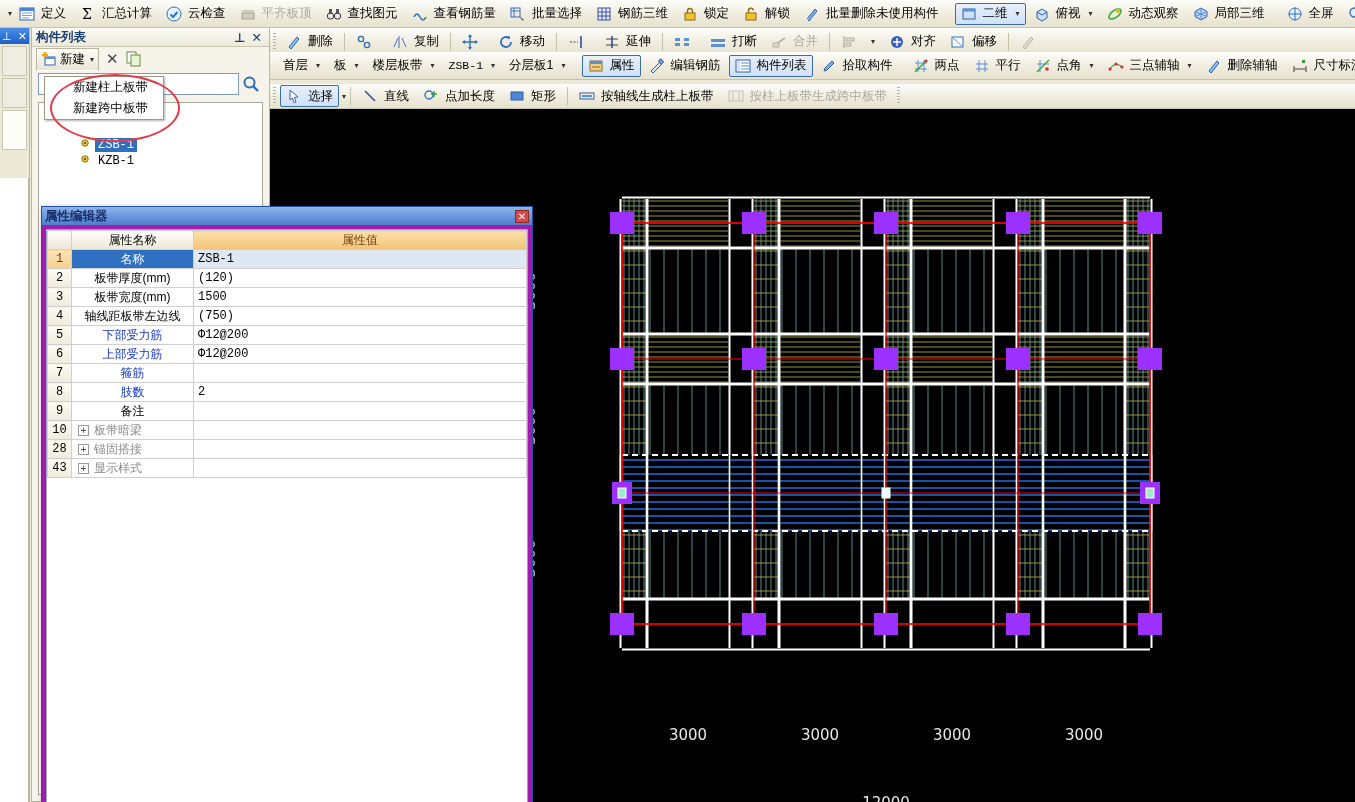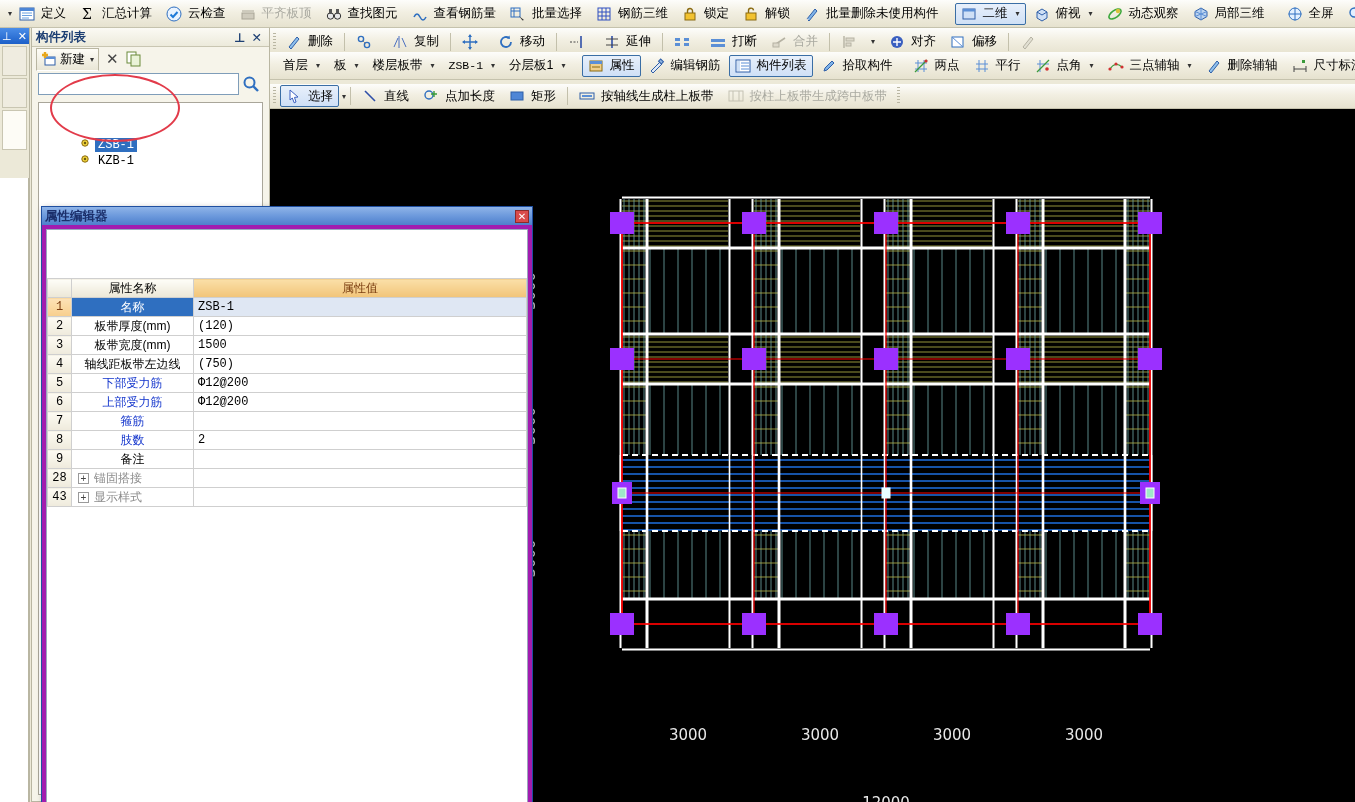--- a/index.html
+++ b/index.html
@@ -130,21 +130,21 @@
     padding: 0 3px; color: #1b2f6b; font-weight: bold; font-size: 12.5px;
   }
   #prop-title .spacer { flex: 1; }
   #prop-close {
     width: 14px; height: 13px; background: #d94b4b; color:#fff;
     border: 1px solid #8c2a2a; font-size: 10px; line-height: 11px;
     text-align:center; font-weight:bold;
   }
   #prop-body { position:absolute; left:4px; top:22px; right:4px; bottom:6px;
                background:#fff; border:1px solid #9aa7bd; overflow:hidden; }
-  table.props { width: 100%; border-collapse: collapse; table-layout: fixed; margin-top: 48px; }
+  table.props { width: 100%; border-collapse: collapse; table-layout: fixed; }
   table.props td, table.props th { border: 1px solid #cfcfcf; height: 19px;
      font-size: 12px; padding: 0 4px; text-align:left; font-weight: normal; }
   .c-idx { width: 24px; text-align:center !important;
            background: linear-gradient(180deg,#fdfbf2 0%,#eeeadc 100%);
            font-family:"Liberation Mono", monospace; font-size: 11px; }
   .c-name { width: 122px; text-align:center !important; }
   th.c-name, th.c-idx {
      background: linear-gradient(180deg,#fefdf8 0%,#ece7d6 100%);
      font-weight: normal; }
   th.c-val {
@@ -778,20 +778,29 @@
             <svg width="12" height="12">
               <circle cx="6" cy="6" r="3.2" fill="#f0d23a" stroke="#8a6a10"></circle>
               <circle cx="6" cy="6" r="1.2" fill="#6a5a10"></circle>
             </svg>
           </span>
         <span class="lbl">KZB-1</span>
       </div>
     </div>
   </div>
 
+  <div id="new-menu">
+    <div class="strip"></div>
+    <div class="mi" style="position:relative">
+      <span>新建柱上板带</span>
+    </div>
+    <div class="mi" style="position:relative">
+      <span>新建跨中板带</span>
+    </div>
+  </div>
   <div id="red-ellipse"></div>
 
   <div id="cad">
     <svg id="cad-inner" width="1085" height="693" viewBox="0 0 1085 693">
 
       <g id="green-grid" stroke="#00a000" stroke-width="1" fill="none">
           <line x1="352" y1="56" x2="352" y2="695" stroke="#00a000" stroke-width="1"></line>
           <line x1="484" y1="56" x2="484" y2="695" stroke="#00a000" stroke-width="1"></line>
           <line x1="616" y1="56" x2="616" y2="695" stroke="#00a000" stroke-width="1"></line>
           <line x1="748" y1="56" x2="748" y2="695" stroke="#00a000" stroke-width="1"></line>
@@ -1573,20 +1582,25 @@
               <td class="c-idx">8</td>
               <td class="c-name"><span class="blue-name">肢数</span></td>
               <td class="c-val val-mono">2</td>
             </tr>
             <tr>
               <td class="c-idx">9</td>
               <td class="c-name"><span>备注</span></td>
               <td class="c-val val-mono"></td>
             </tr>
             <tr>
+              <td class="c-idx">10</td>
+              <td class="c-name sub"><span class="expander">+</span><span class="grey-name">板带暗梁</span></td>
+              <td class="c-val val-mono"></td>
+            </tr>
+            <tr>
               <td class="c-idx">28</td>
               <td class="c-name sub"><span class="expander">+</span><span class="grey-name">锚固搭接</span></td>
               <td class="c-val val-mono"></td>
             </tr>
             <tr>
               <td class="c-idx">43</td>
               <td class="c-name sub"><span class="expander">+</span><span class="grey-name">显示样式</span></td>
               <td class="c-val val-mono"></td>
             </tr>
           </tbody>

